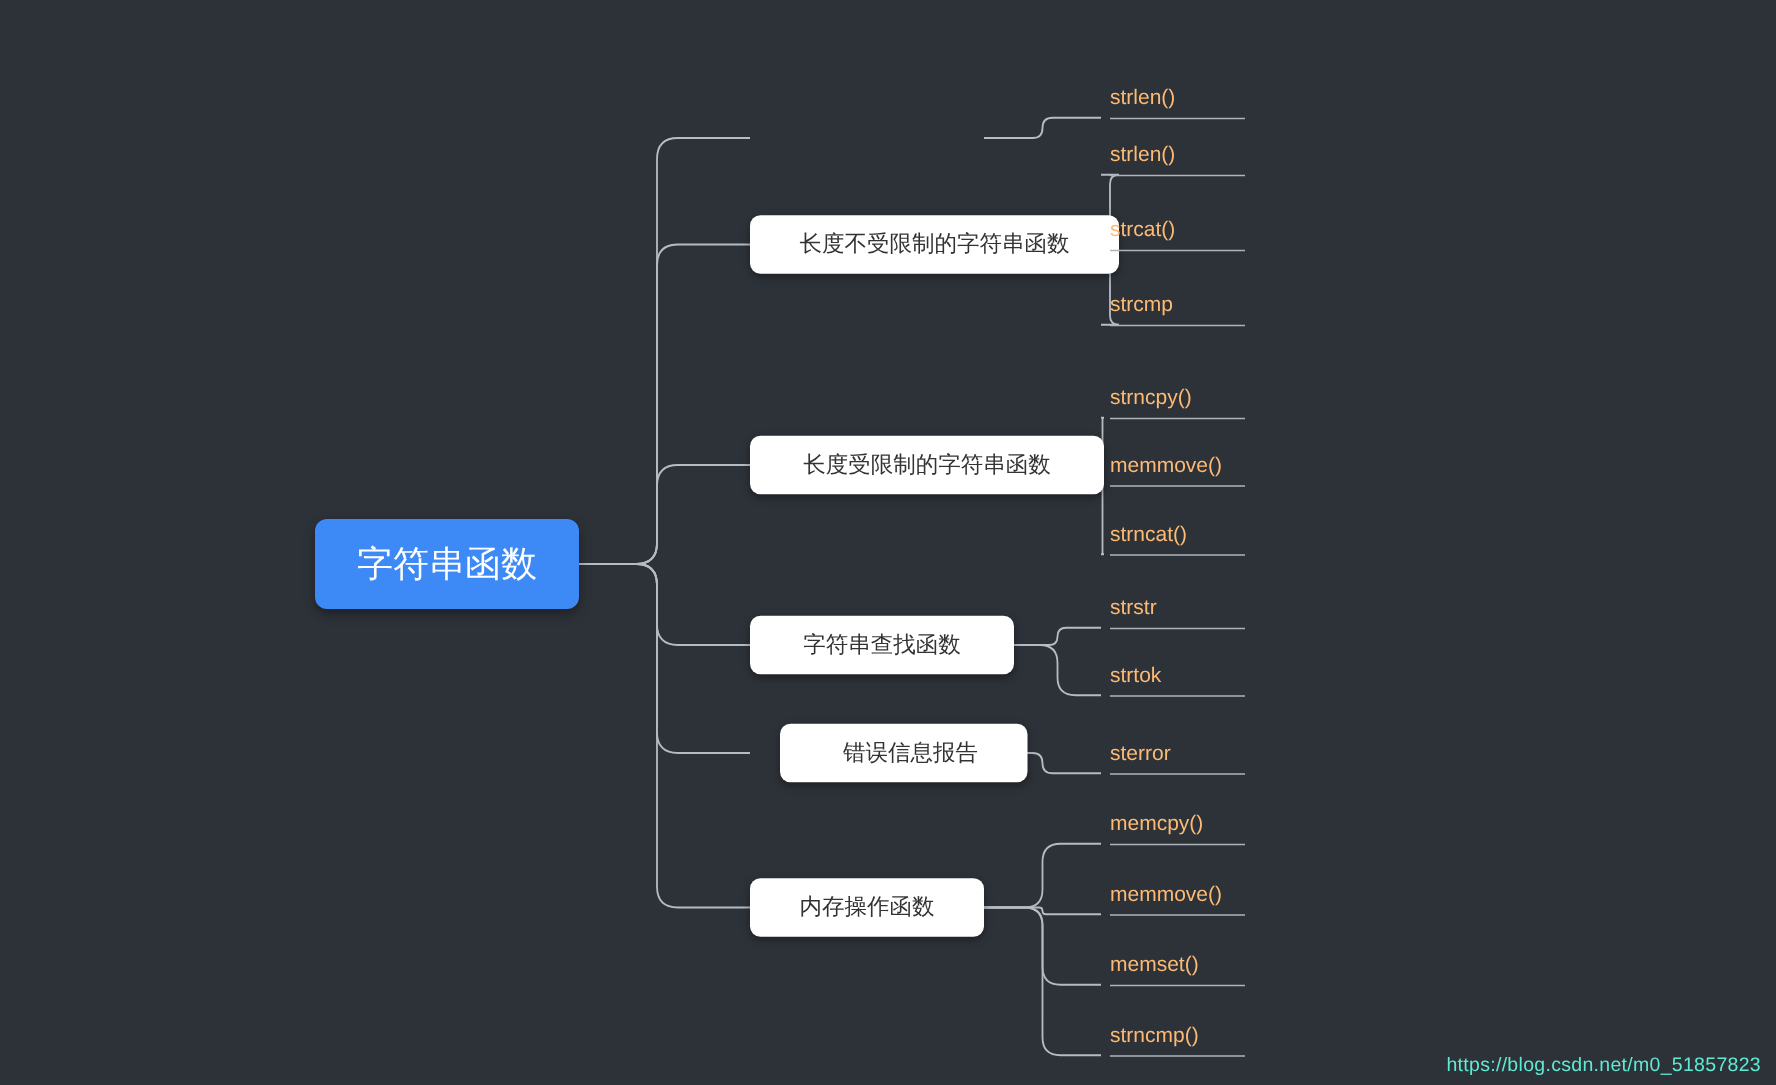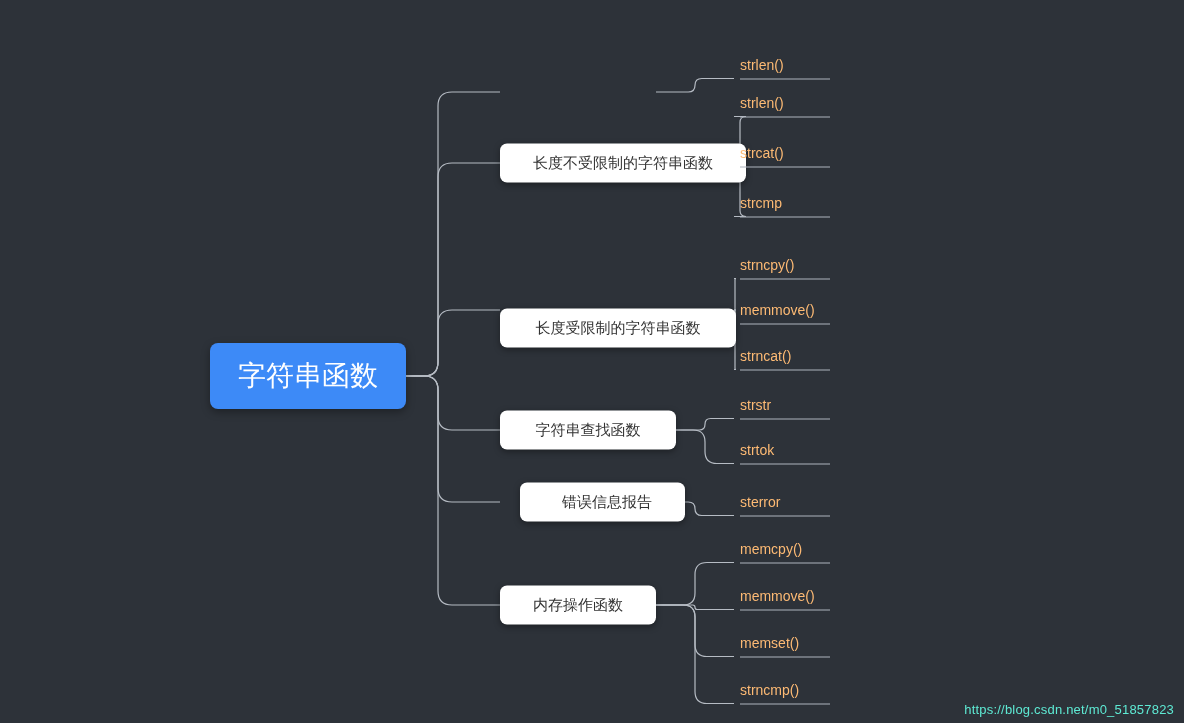--- a/index.html
+++ b/index.html
@@ -26,21 +26,21 @@
     height: 723px;
     pointer-events: none;
   }
   .node {
     position: absolute;
     transform: translateY(-50%);
   }
   .root {
     background: #3d8af7;
     color: #fff;
-    font-size: 28px;
+    font-size: 24px;
     padding: 14px 28px;
     border-radius: 8px;
     box-shadow: 0 3px 8px rgba(0,0,0,0.35);
     white-space: nowrap;
   }
   .mid {
     background: #ffffff;
     color: #333;
     font-size: 15px;
     padding: 10px 18px;
@@ -98,21 +98,21 @@
 
   <div class="node leaf" style="left: 740px; top: 65px;"><span>strlen()</span></div>
 
   <div class="node mid" style="width: 210px; left: 500px; top: 163px;">
     <span>长度不受限制的字符串函数</span>
   </div>
   <div class="node leaf" style="left: 740px; top: 103px;"><span>strlen()</span></div>
   <div class="node leaf" style="left: 740px; top: 153px;"><span>strcat()</span></div>
   <div class="node leaf" style="left: 740px; top: 203px;"><span>strcmp</span></div>
 
-  <div class="node mid" style="width: 200px; left: 500px; top: 328px;">
+  <div class="node mid" style="width: 200px; left: 500px; top: 310px;">
     <span>长度受限制的字符串函数</span>
   </div>
   <div class="node leaf" style="left: 740px; top: 265px;"><span>strncpy()</span></div>
   <div class="node leaf" style="left: 740px; top: 310px;"><span>memmove()</span></div>
   <div class="node leaf" style="left: 740px; top: 356px;"><span>strncat()</span></div>
 
   <div class="node mid" style="width: 140px; left: 500px; top: 430px;">
     <span>字符串查找函数</span>
   </div>
   <div class="node leaf" style="left: 740px; top: 405px;"><span>strstr</span></div>

